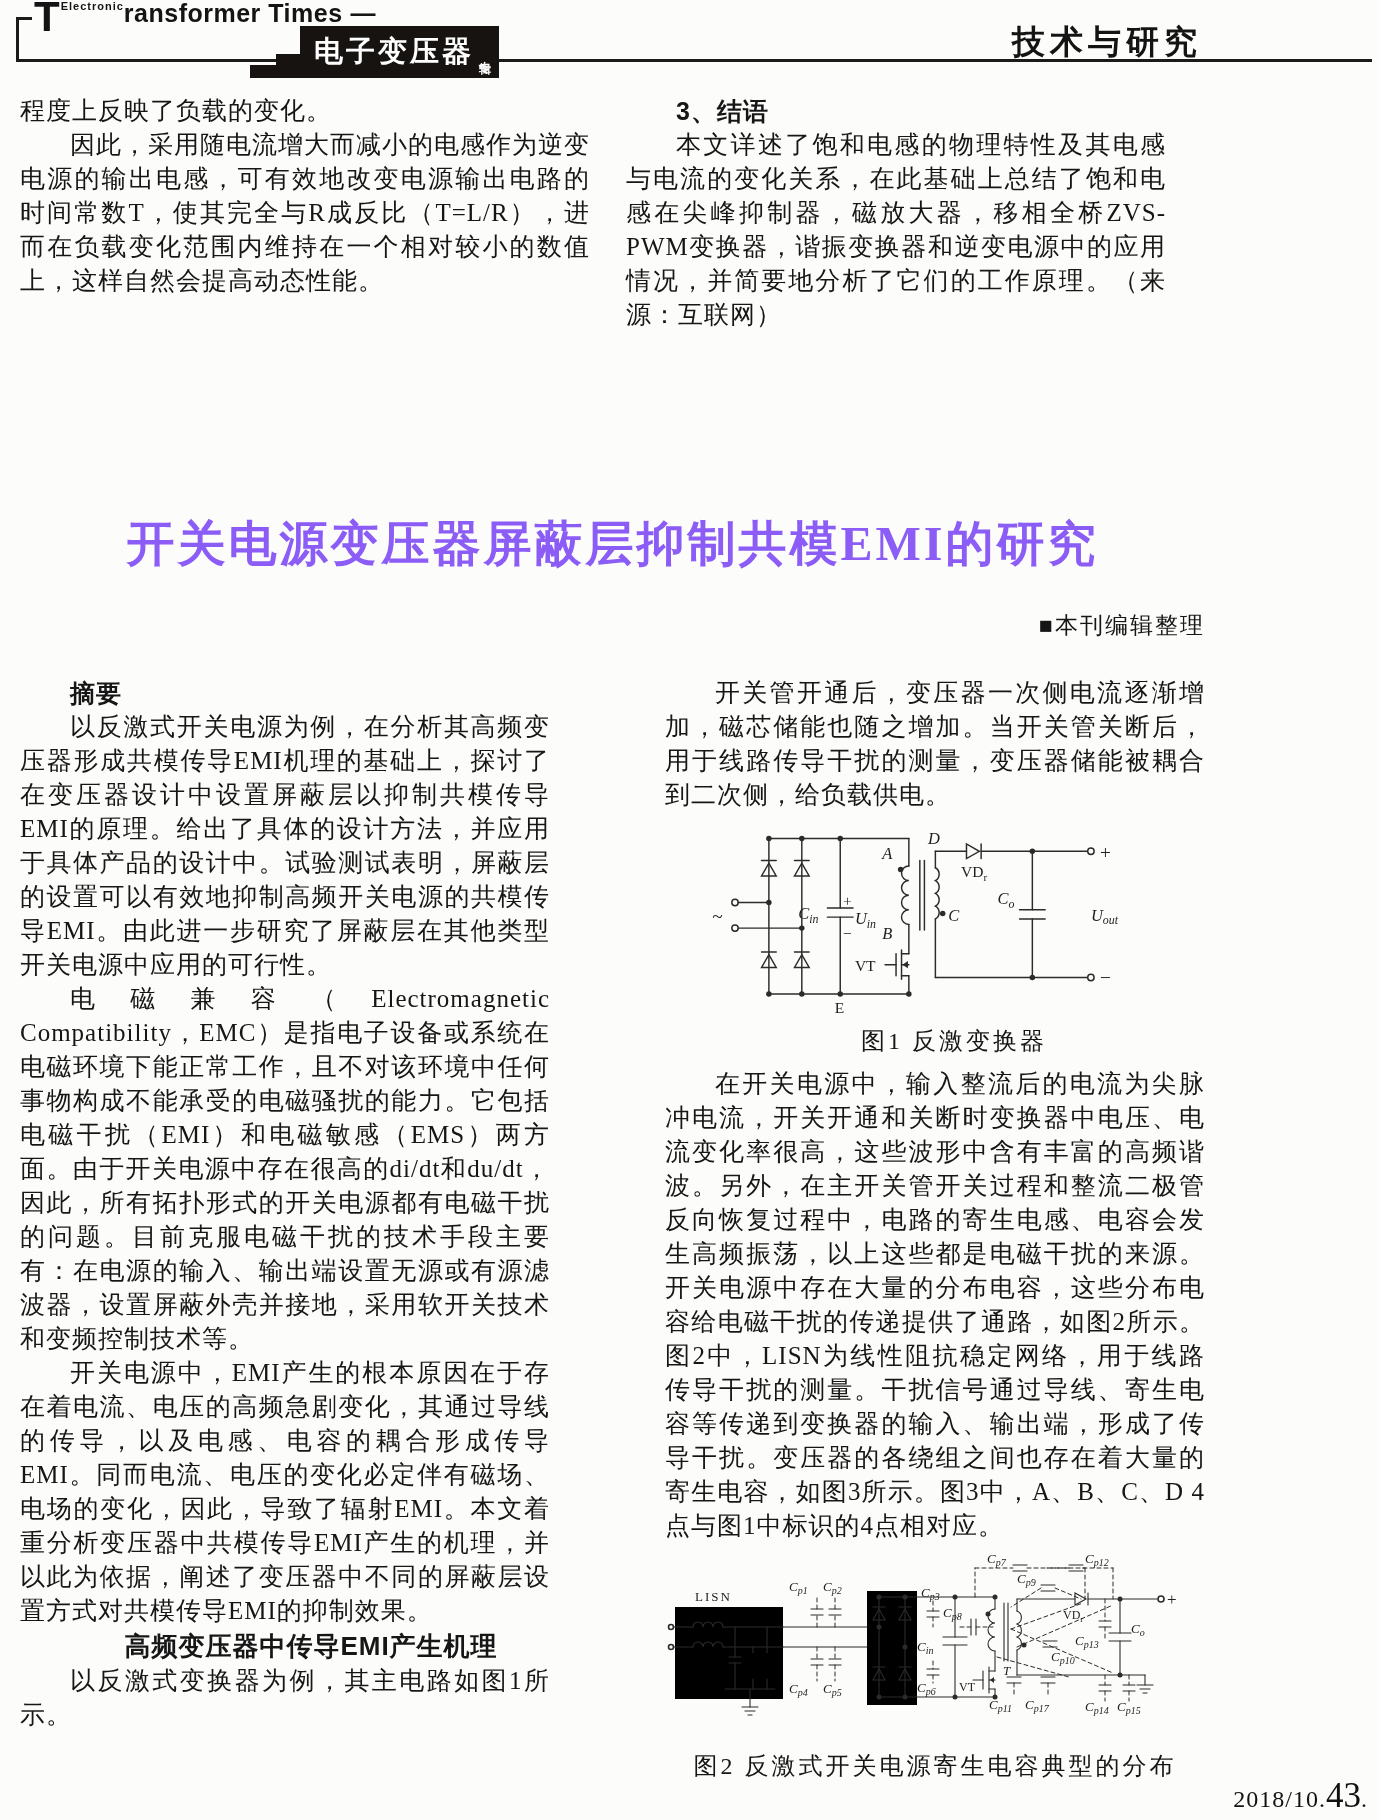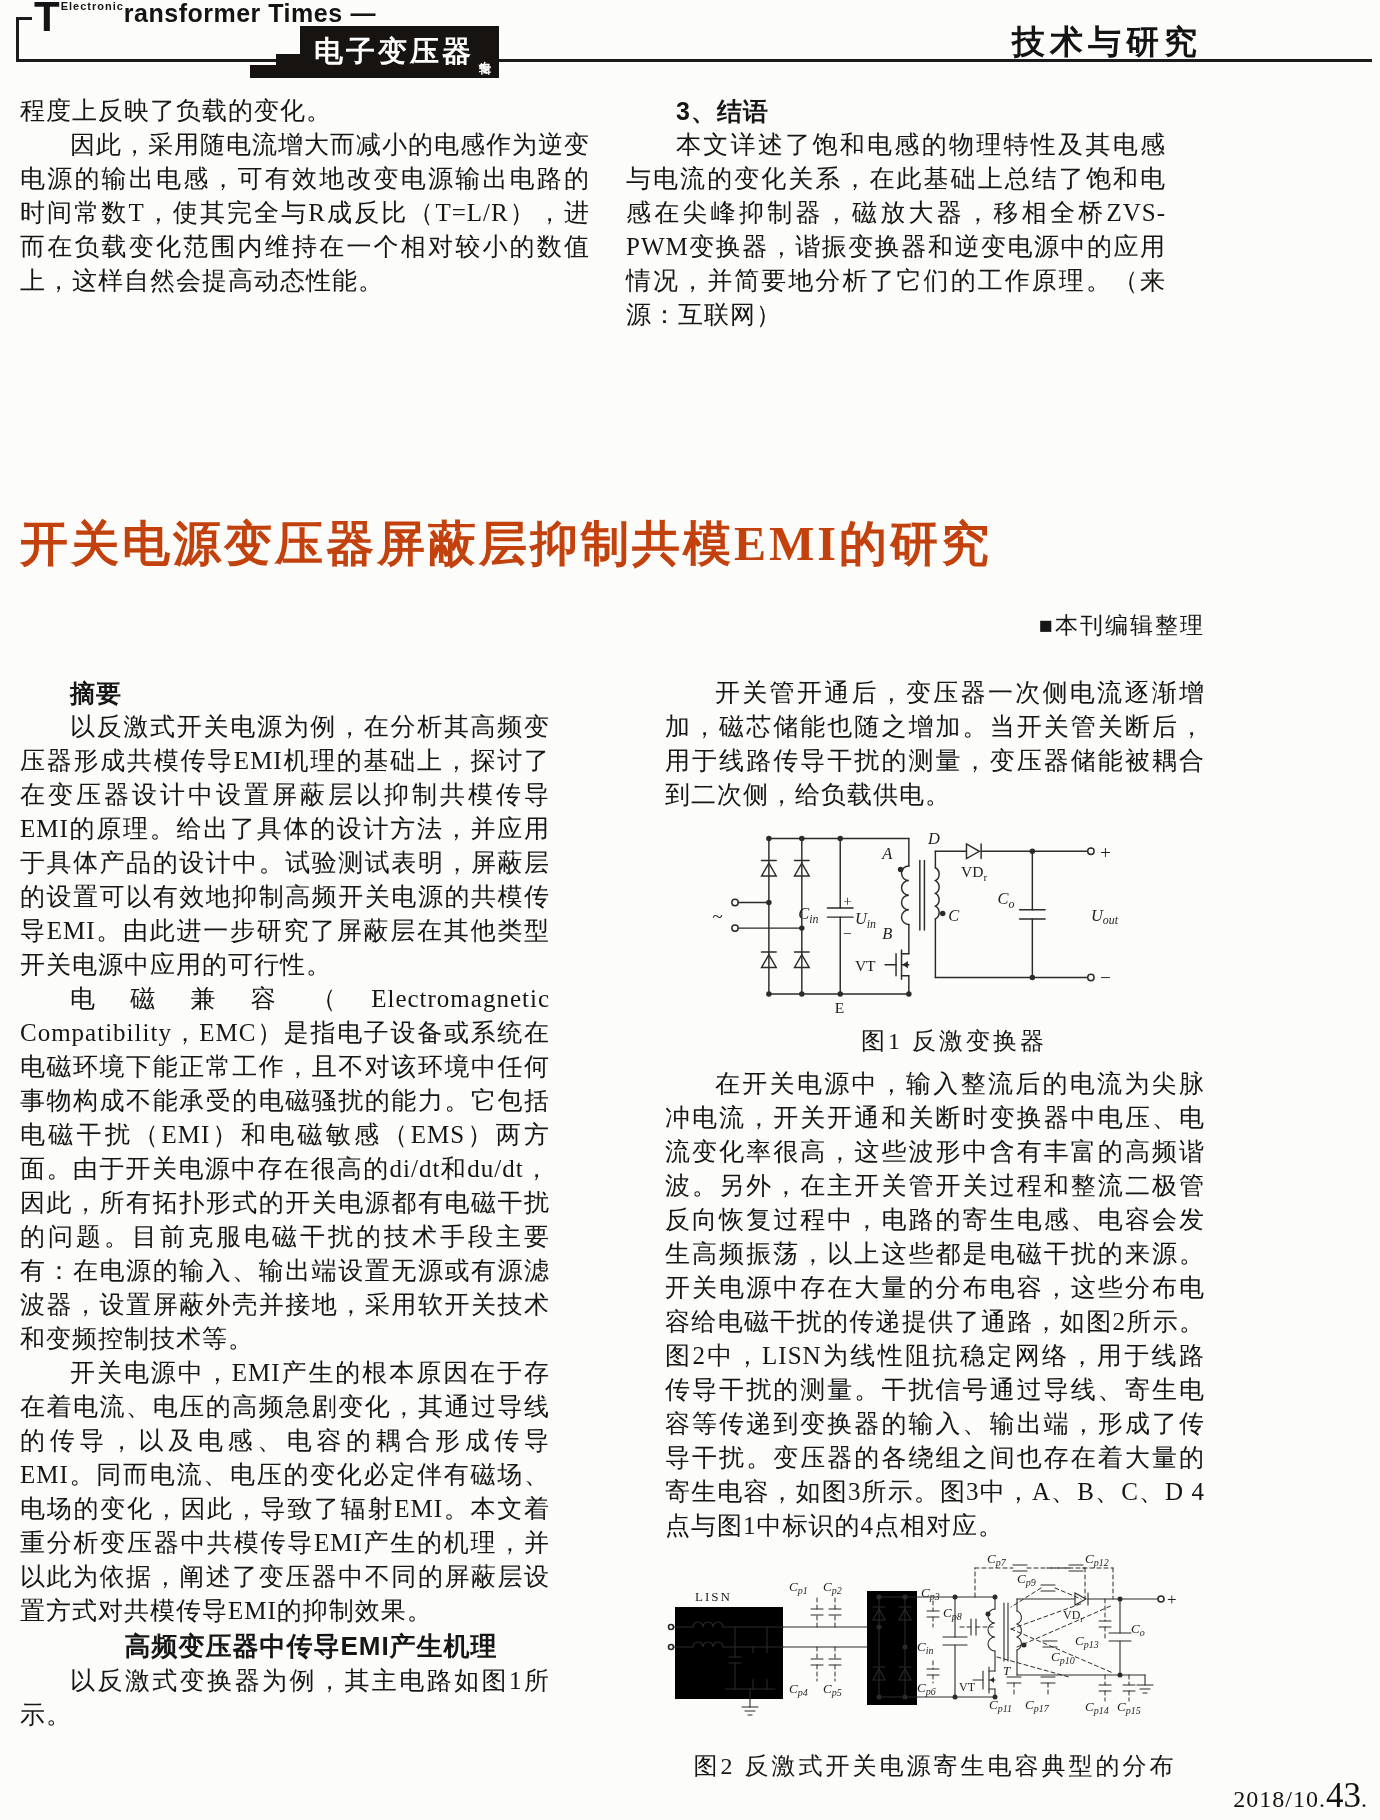--- a/index.html
+++ b/index.html
@@ -28,22 +28,22 @@
   .prev-row{position:absolute;left:20px;top:94px;width:1185px;display:flex;gap:36px;}
   .body-row{position:absolute;left:20px;top:660px;width:1185px;display:flex;gap:115px;margin-top:16px;}
   .col-l{width:570px;}
   .col-r{width:540px;}
   .bodytext p{margin:0;font-size:25px;line-height:34px;text-align:justify;letter-spacing:1px;}
   .ind{text-indent:2em;}
   .para-head{font-family:"Liberation Sans","DejaVu Sans",sans-serif;font-weight:bold;
              font-size:25px;line-height:34px;text-indent:2em;letter-spacing:1px;}
   .mech-head{font-family:"Liberation Sans","DejaVu Sans",sans-serif;font-weight:bold;
              font-size:26px;line-height:36px;text-indent:2em;letter-spacing:1px;text-align:center;}
-  .title{position:absolute;left:20px;top:512px;width:1185px;margin:0;
-         font-size:48px;font-weight:bold;letter-spacing:3px;color:#c2410c;}
+  .title{position:absolute;left:20px;top:512px;width:1185px;margin:0;text-align:center;
+         font-size:48px;font-weight:bold;letter-spacing:3px;color:#8b5cf6;}
   .byline{position:absolute;left:20px;top:610px;width:1185px;text-align:right;font-size:23px;letter-spacing:2px;}
   
   figure{margin:0;}
   .fig1-wrap{margin:10px 0 6px 38px;}
   .fig2-wrap{margin:6px 0 0 0;}
   figcaption{text-align:center;font-size:24px;letter-spacing:3px;margin-top:2px;}
   .cir line,.cir path,.cir polyline,.cir polygon{stroke:#2b2b2b;stroke-width:1.6;fill:none;stroke-linecap:round;}
   .cir .dot{fill:#2b2b2b;stroke:none;}
   .cir circle.term{fill:none;stroke:#2b2b2b;stroke-width:1.6;}
   .cir .fillp{fill:#2b2b2b;stroke:none;}

